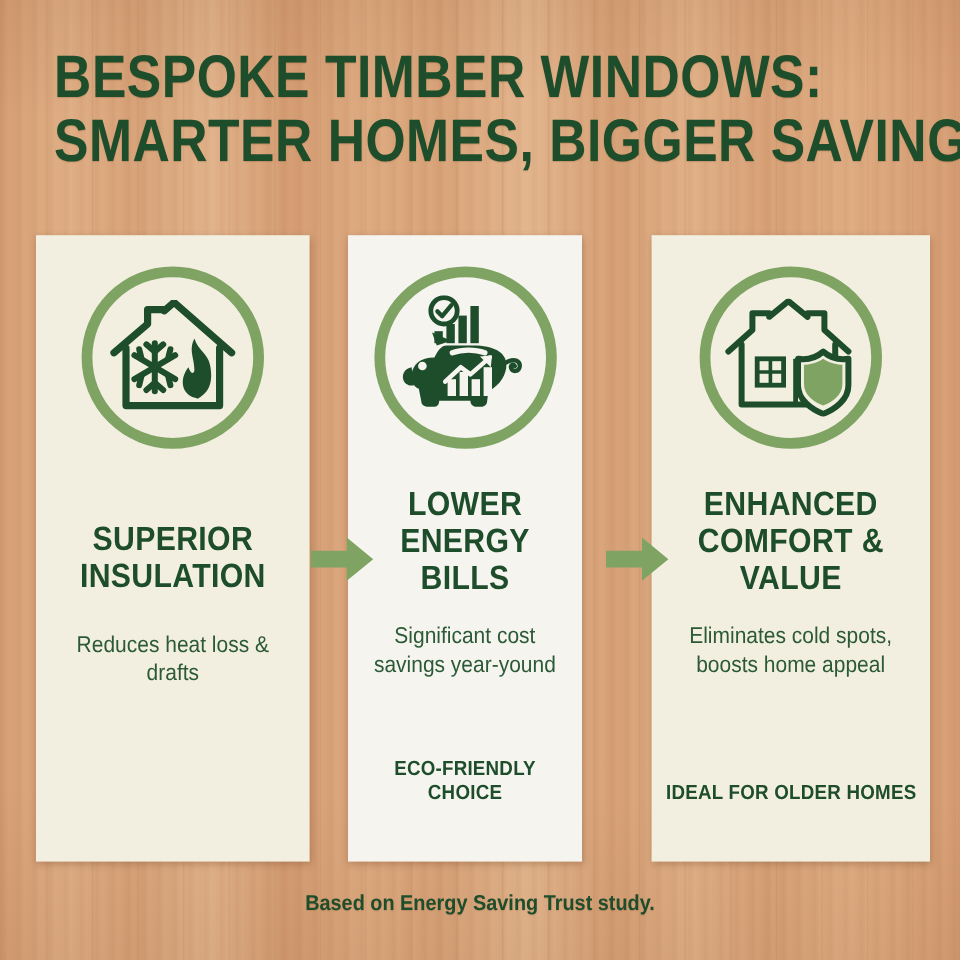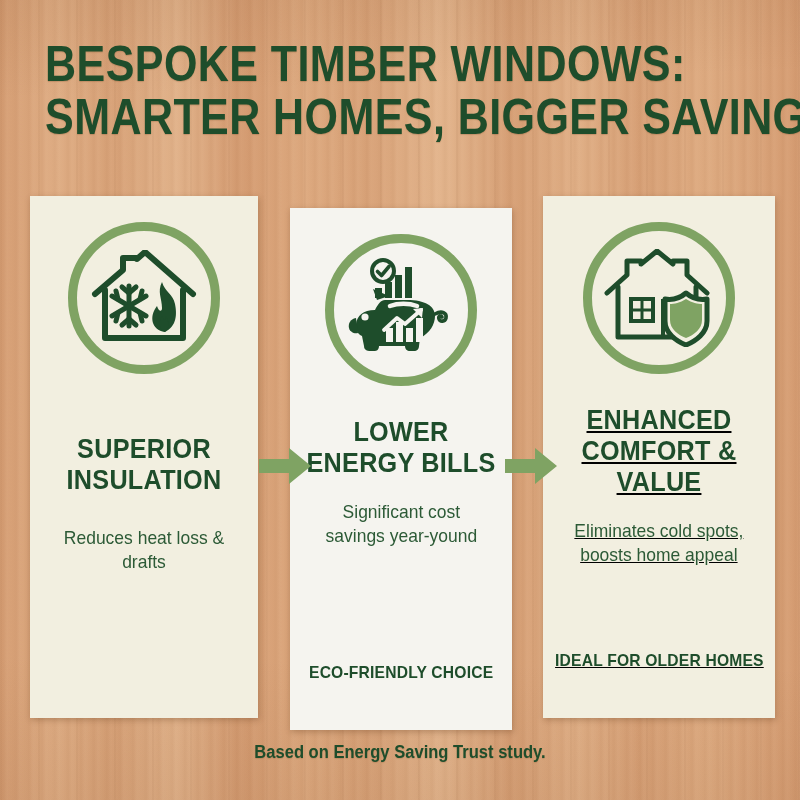--- a/index.html
+++ b/index.html
@@ -97,22 +97,22 @@
     top: 196px;
     height: 522px;
     background: #F2EFE0;
     box-shadow: 1px 2px 6px rgba(90,50,20,0.30);
     z-index: 2;
     display: flex;
     flex-direction: column;
     align-items: center;
   }
   #panel-1 { left: 30px;  width: 228px; gap: 17px; }
-  #panel-2 { left: 290px; width: 222px; background: #F5F4EF; margin-top: 12px; }
-  #panel-3 { left: 543px; width: 232px; text-decoration: underline; }
+  #panel-2 { left: 290px; width: 195px; background: #F5F4EF; }
+  #panel-3 { left: 543px; width: 232px; }
 
   .icon-ring {
     margin-top: 26px;
     width: 152px;
     height: 152px;
     border: 9px solid #7FA363;
     border-radius: 50%;
     display: flex;
     align-items: center;
     justify-content: center;

